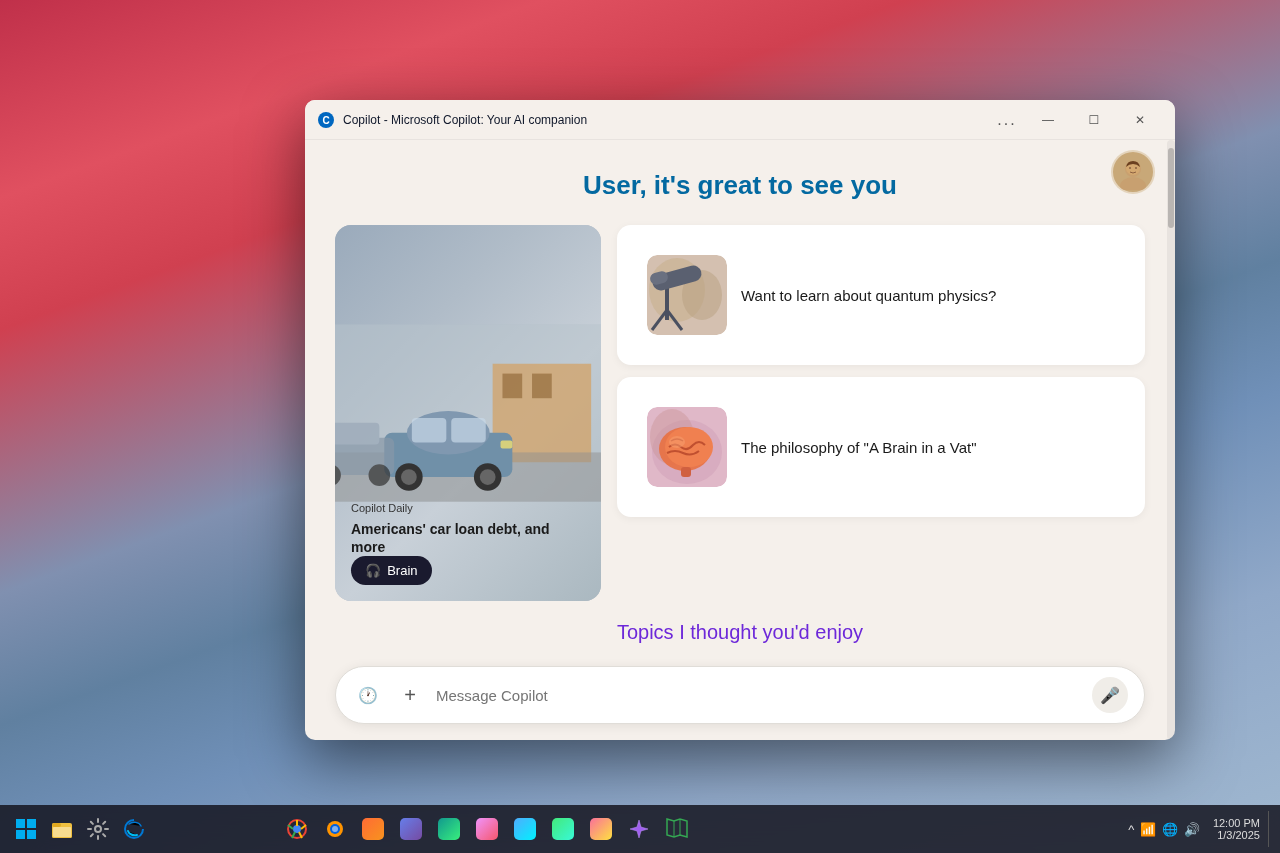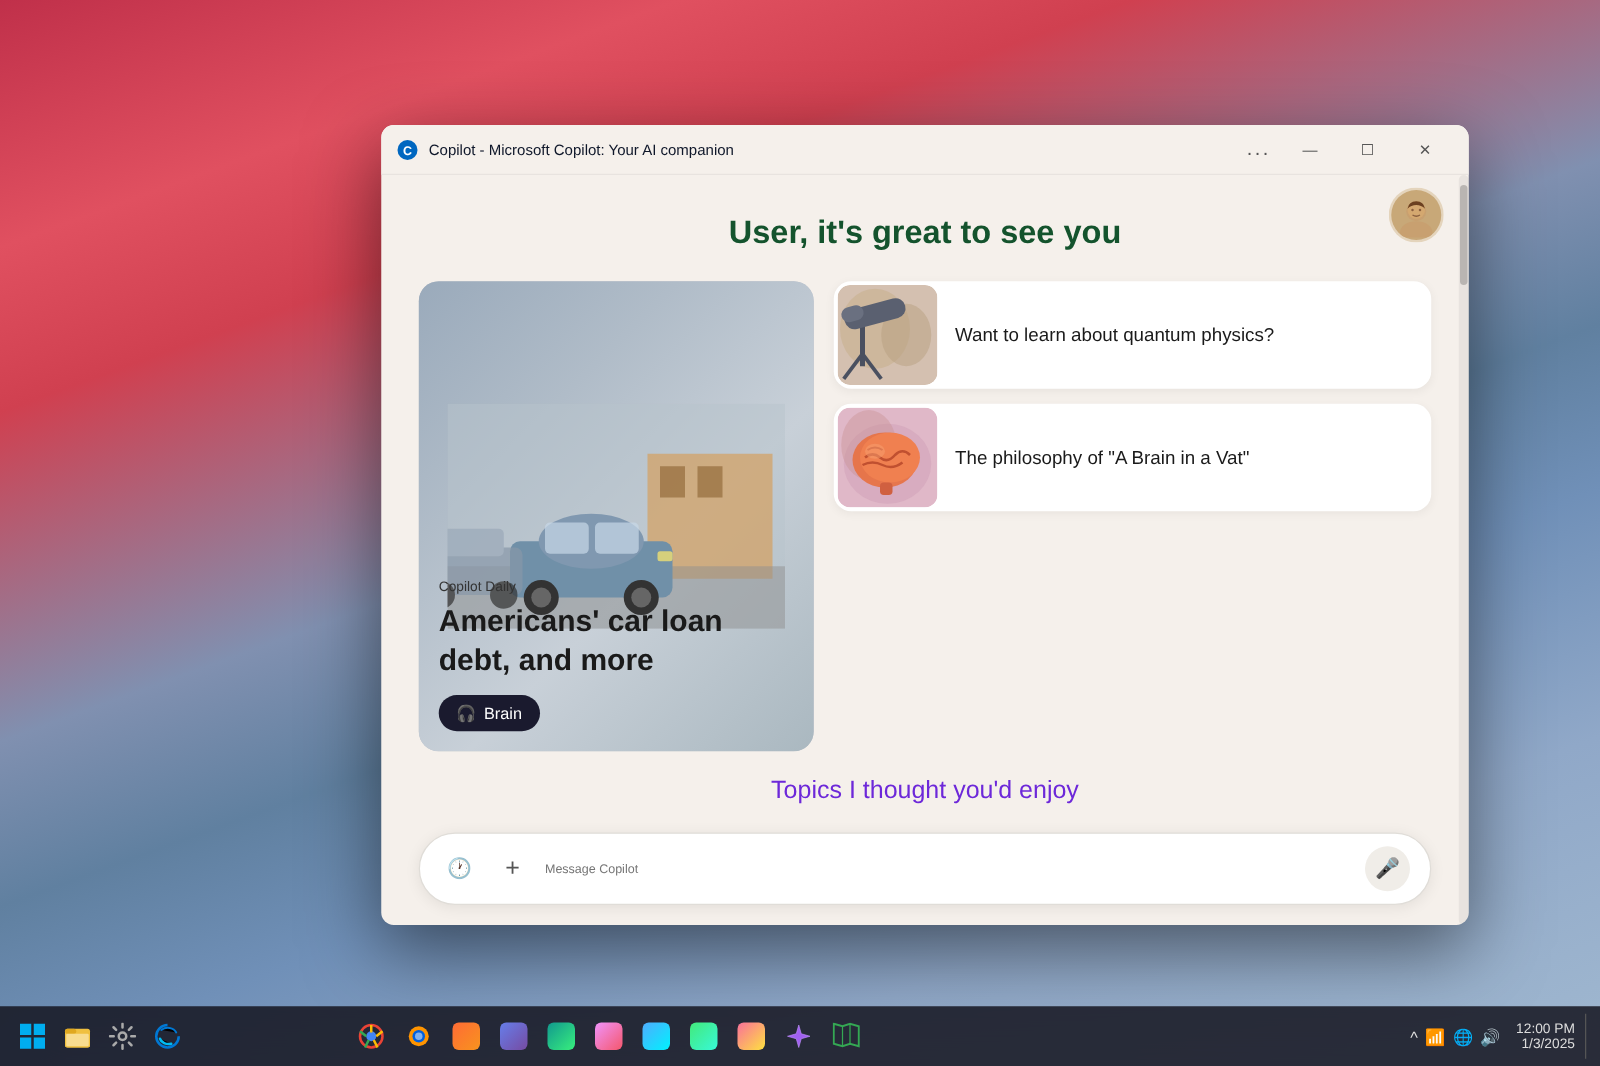--- a/index.html
+++ b/index.html
@@ -177,35 +177,35 @@
     .user-avatar svg {
       width: 36px;
       height: 36px;
     }
 
     
     .greeting {
       text-align: center;
       font-size: 26px;
       font-weight: 600;
-      color: #14532d;
+      color: #0369a1;
       margin-bottom: 24px;
       margin-top: 10px;
     }
 
     
     .cards-area {
       display: flex;
       gap: 16px;
       flex: 1;
     }
 
     
     .featured-card {
-      width: 316px;
+      width: 266px;
       min-height: 300px;
       border-radius: 16px;
       background: #b8bec8;
       position: relative;
       overflow: hidden;
       display: flex;
       flex-direction: column;
       justify-content: flex-end;
       padding: 16px;
       flex-shrink: 0;
@@ -232,25 +232,24 @@
     .featured-card-content {
       position: relative;
       z-index: 2;
     }
     .featured-card-label {
       font-size: 11px;
       color: #333;
       margin-bottom: 6px;
     }
     .featured-card-title {
-      font-size: 24px;
+      font-size: 14px;
       font-weight: 600;
       color: #1a1a1a;
       line-height: 1.3;
-      margin-bottom: 12px;
     }
     .listen-btn {
       display: inline-flex;
       align-items: center;
       gap: 6px;
       background: #1a1a2e;
       color: #fff;
       border: none;
       border-radius: 20px;
       padding: 7px 14px;
@@ -261,21 +260,21 @@
     
     .side-cards {
       flex: 1;
       display: flex;
       flex-direction: column;
       gap: 12px;
     }
     .suggestion-card {
       background: #fff;
       border-radius: 14px;
-      padding: 3px;
+      padding: 30px;
       display: flex;
       align-items: center;
       gap: 14px;
       cursor: pointer;
       box-shadow: 0 2px 8px rgba(0,0,0,0.05);
     }
     .suggestion-thumb {
       width: 80px;
       height: 80px;
       border-radius: 10px;
@@ -325,21 +324,21 @@
       color: #555;
       font-size: 16px;
       background: none;
       border: none;
       flex-shrink: 0;
     }
     .input-field {
       flex: 1;
       border: none;
       outline: none;
-      font-size: 10px;
+      font-size: 15px;
       color: #999;
       background: transparent;
     }
     .mic-btn {
       width: 36px;
       height: 36px;
       border-radius: 50%;
       background: #f0ede8;
       display: flex;
       align-items: center;

